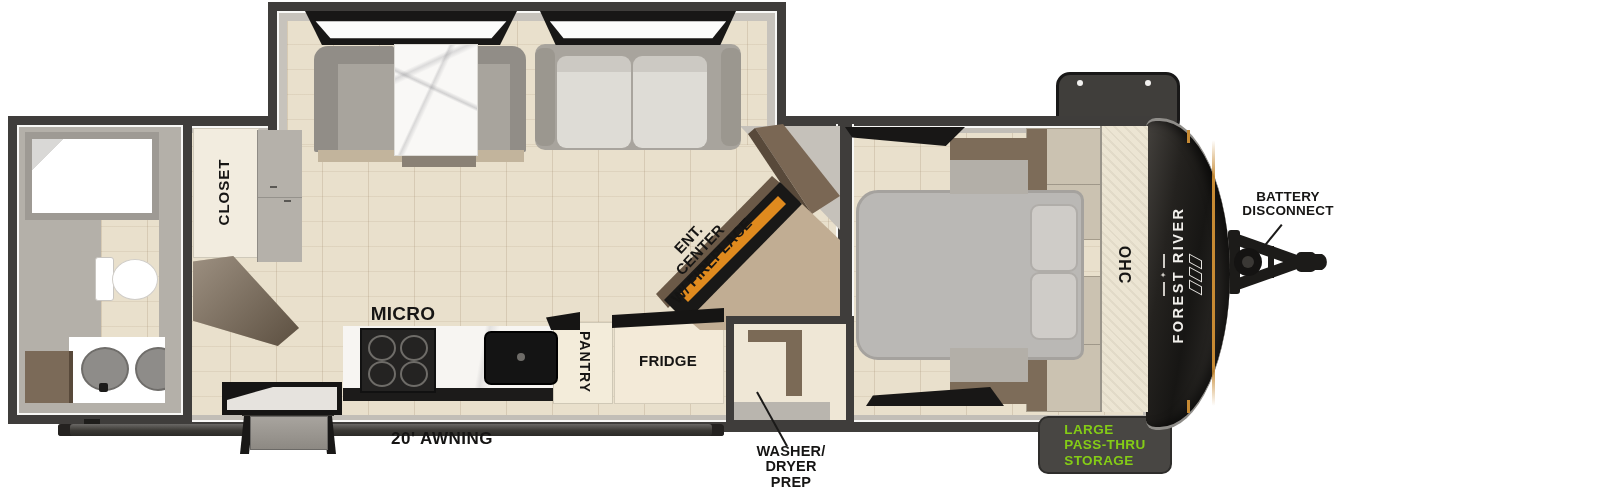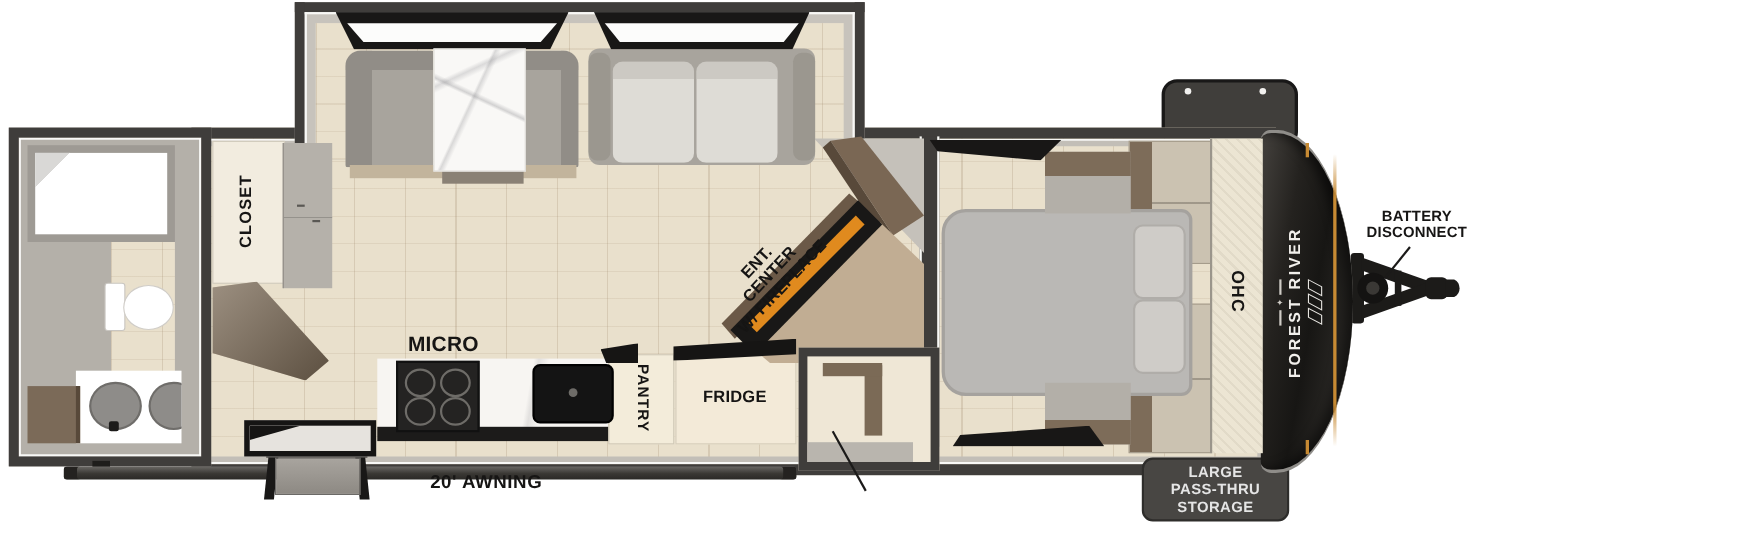--- a/index.html
+++ b/index.html
@@ -111,20 +111,23 @@
   <div class="lbl" style="left:615px;top:226px;width:170px;font-size:15px;transform:rotate(-47deg);transform-origin:center;">ENT.
 CENTER
 W/ FIREPLACE</div>
 
   <div class="abs" style="left:726px;top:316px;width:112px;height:96px;border:8px solid #3f3d3b;background:#efe7d6;z-index:7;">
     <div class="abs" style="left:52px;top:8px;width:16px;height:64px;background:#7b6a56;"></div>
     <div class="abs" style="left:14px;top:6px;width:54px;height:12px;background:#7b6a56;"></div>
     <div class="abs" style="left:0;bottom:0;width:96px;height:18px;background:#b9b5ae;"></div>
   </div>
   <div class="abs" style="left:757px;top:391px;width:62px;height:2px;background:#1b1a19;transform:rotate(61deg);transform-origin:left center;z-index:12;"></div>
+  <div class="lbl" style="left:736px;top:444px;width:110px;font-size:14.5px;">WASHER/
+DRYER
+PREP</div>
 
   <div class="abs winout" style="left:845px;top:127px;width:120px;height:19px;clip-path:polygon(0 0,100% 0,84% 100%,6% 55%);"></div>
   <div class="abs winout" style="left:866px;top:387px;width:138px;height:19px;clip-path:polygon(5% 45%,90% 0,100% 100%,0 100%);"></div>
 
   <div class="abs" style="left:1022px;top:190px;width:58px;height:164px;background:#a9a6a2;border-radius:8px;z-index:7;"></div>
   <div class="abs" style="left:856px;top:190px;width:222px;height:164px;background:#bab8b5;border:3px solid #a5a29e;border-radius:22px 10px 10px 22px;z-index:7;"></div>
   <div class="abs" style="left:1030px;top:204px;width:44px;height:64px;background:#cfccc8;border:2px solid #b0ada9;border-radius:9px;z-index:8;"></div>
   <div class="abs" style="left:1030px;top:272px;width:44px;height:64px;background:#cfccc8;border:2px solid #b0ada9;border-radius:9px;z-index:8;"></div>
 
   <div class="abs" style="left:950px;top:138px;width:78px;height:56px;background:#b3afa8;z-index:7;
@@ -175,21 +178,21 @@
       <span style="width:7px;height:11px;border:1.5px solid #e8e6e2;transform:skewX(-28deg);display:inline-block;"></span>
     </div>
   </div>
 
   <div class="lbl" style="left:1228px;top:190px;width:120px;font-size:13.5px;">BATTERY
 DISCONNECT</div>
   <div class="abs" style="left:1282px;top:224px;width:36px;height:1.5px;background:#1b1a19;transform:rotate(129deg);transform-origin:left center;z-index:12;"></div>
 
   <div class="abs" style="left:1038px;top:416px;width:130px;height:54px;background:#484643;border:2px solid #2e2d2b;border-radius:10px;z-index:2;
               display:flex;align-items:center;justify-content:center;">
-    <div style="color:#e5e5e5;font-weight:800;font-size:13.5px;line-height:1.15;text-align:center;white-space:pre-line;letter-spacing:.4px;">LARGE
+    <div style="color:#84cc16;font-weight:800;font-size:13.5px;line-height:1.15;text-align:left;white-space:pre-line;letter-spacing:.4px;">LARGE
 PASS-THRU
 STORAGE</div>
   </div>
 
   <div class="abs" style="left:8px;top:116px;width:166px;height:290px;border:9px solid #3f3d3b;background:#b4b0a9;
               box-shadow:inset 0 0 0 2px #f8f8f6;z-index:2;">
 
     <div class="abs" style="left:8px;top:7px;width:134px;height:88px;background:#9e9a94;">
       <div class="abs" style="left:7px;top:7px;width:120px;height:74px;background:#ffffff;
                   background-image:linear-gradient(135deg,#d9d8d6 0 22px, transparent 22px);"></div>

